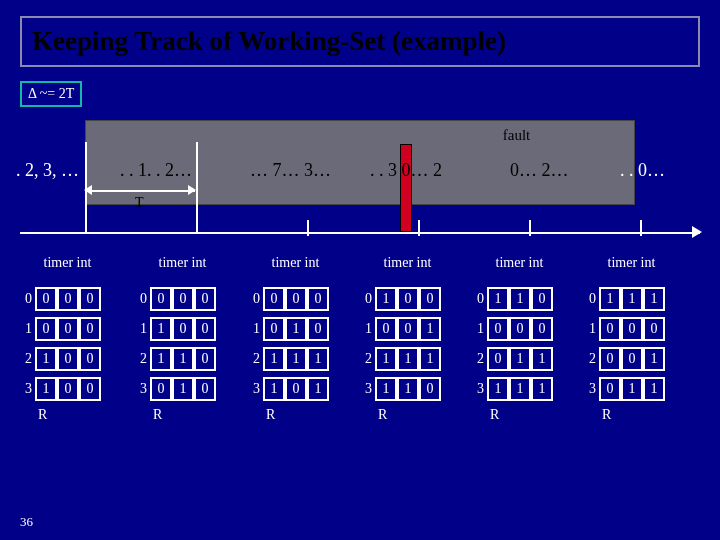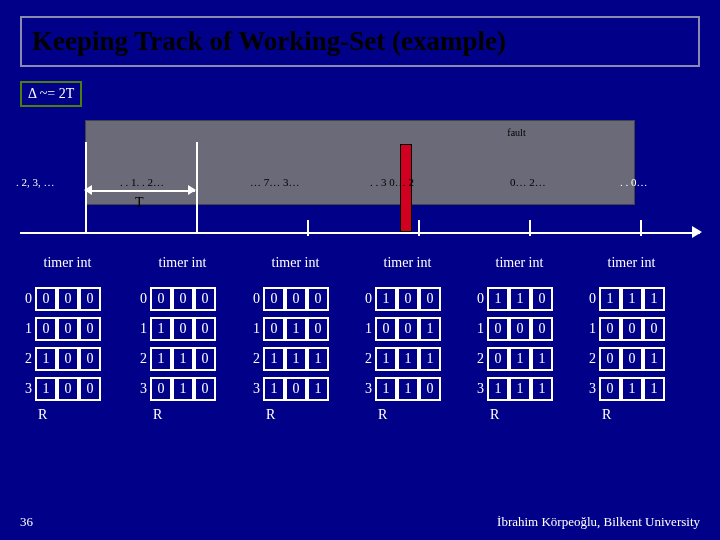--- a/index.html
+++ b/index.html
@@ -20,21 +20,21 @@
     text-align: left;
   }
   .title {
     font-family: "Times New Roman", Times, serif;
     font-size: 27px;
     font-weight: bold;
     color: #000000;
   }
   .delta-box {
     margin: 6px 20px 0 20px;
-    border: 2px solid #4d7c0f;
+    border: 2px solid #14b8a6;
     padding: 3px 6px;
     display: inline-block;
     font-family: "Times New Roman", Times, serif;
     font-size: 14px;
     color: #ffffff;
   }
   .diagram {
     position: absolute;
     top: 120px;
     left: 20px;
@@ -50,37 +50,37 @@
     background: #6a6a78;
     border: 1px solid #444;
   }
   .fault-label {
     position: absolute;
     top: 6px;
     right: 90px;
     width: 55px;
     text-align: center;
     font-family: "Times New Roman", Times, serif;
-    font-size: 10px;
+    font-size: 15px;
     color: #000000;
   }
   .fault-bar {
     position: absolute;
     top: 24px;
     left: 380px;
     width: 12px;
     height: 88px;
     background: #d00020;
     border: 1px solid #000;
   }
   .seq {
     position: absolute;
-    top: 56px;
-    font-family: "Times New Roman", Times, serif;
-    font-size: 11px;
+    top: 40px;
+    font-family: "Times New Roman", Times, serif;
+    font-size: 18px;
     color: #000000;
     white-space: nowrap;
   }
   .seq.white { color: #ffffff; }
   .timeline {
     position: absolute;
     top: 102px;
     left: 0;
     right: 0;
     height: 20px;
@@ -460,17 +460,16 @@
           <div class="pcell">1</div>
           <div class="pcell">1</div>
         </div>
       </div>
       <div class="r-label">R</div>
     </div>
   </div>
 
 <div class="footer">
   <span>36</span>
-  <span>İbrahim Körpeoğlu, Bilkent University</span>
 </div>
 
 
 
 
 </body></html>

